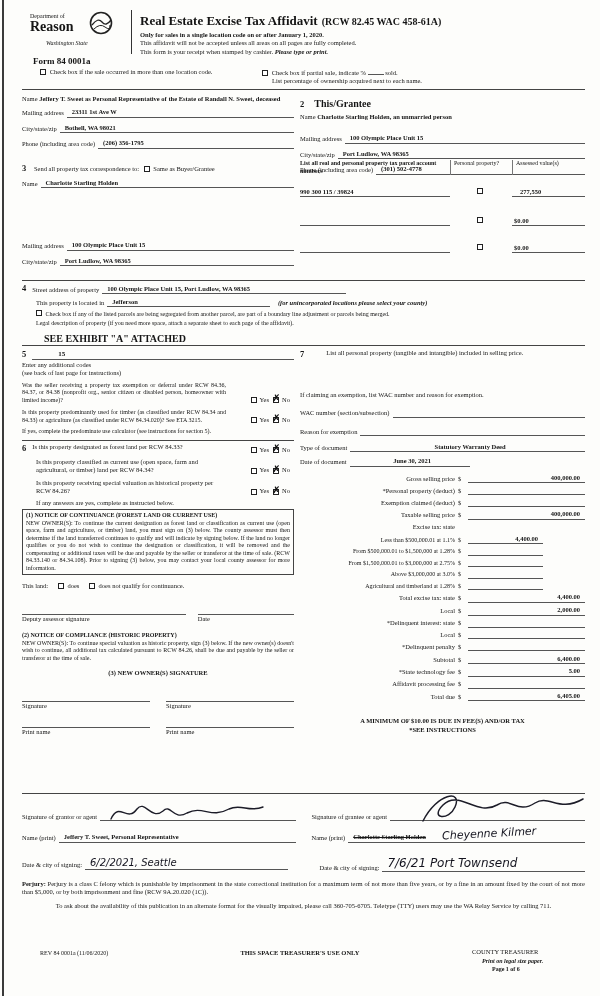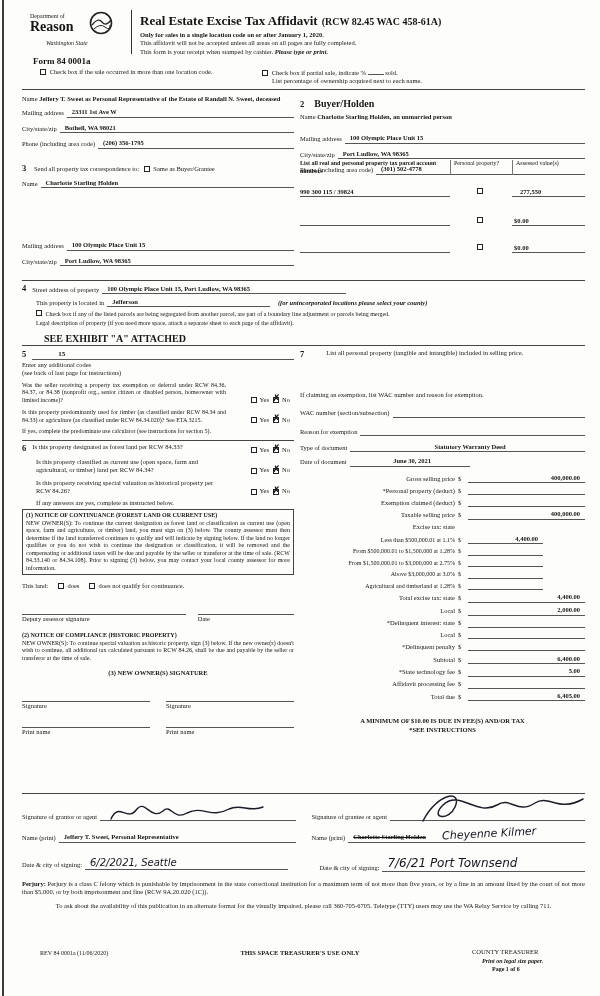--- a/index.html
+++ b/index.html
@@ -103,21 +103,21 @@
     </div>
     <div class="fieldline t65" style="margin-top:6px;">
       <span class="lbl">Phone (including area code)</span>
       <span class="val b">(206) 356-1795</span>
     </div>
   </div>
 
   <div class="abs" style="left:300px;top:93px;width:285px;">
     <div>
       <span class="secnum">2</span>
-      <span class="t75 b">Buyer/Holden</span>
+      <span class="t75 b">This/Grantee</span>
     </div>
     <div class="t65" style="margin-top:2px;">
       <span>Name</span>
       <span class="b">Charlotte Starling Holden, an unmarried person</span>
     </div>
     <div class="fieldline t65" style="margin-top:13px;">
       <span class="lbl">Mailing address</span>
       <span class="val b">100 Olympic Place Unit 15</span>
     </div>
     <div class="fieldline t65" style="margin-top:6px;">

